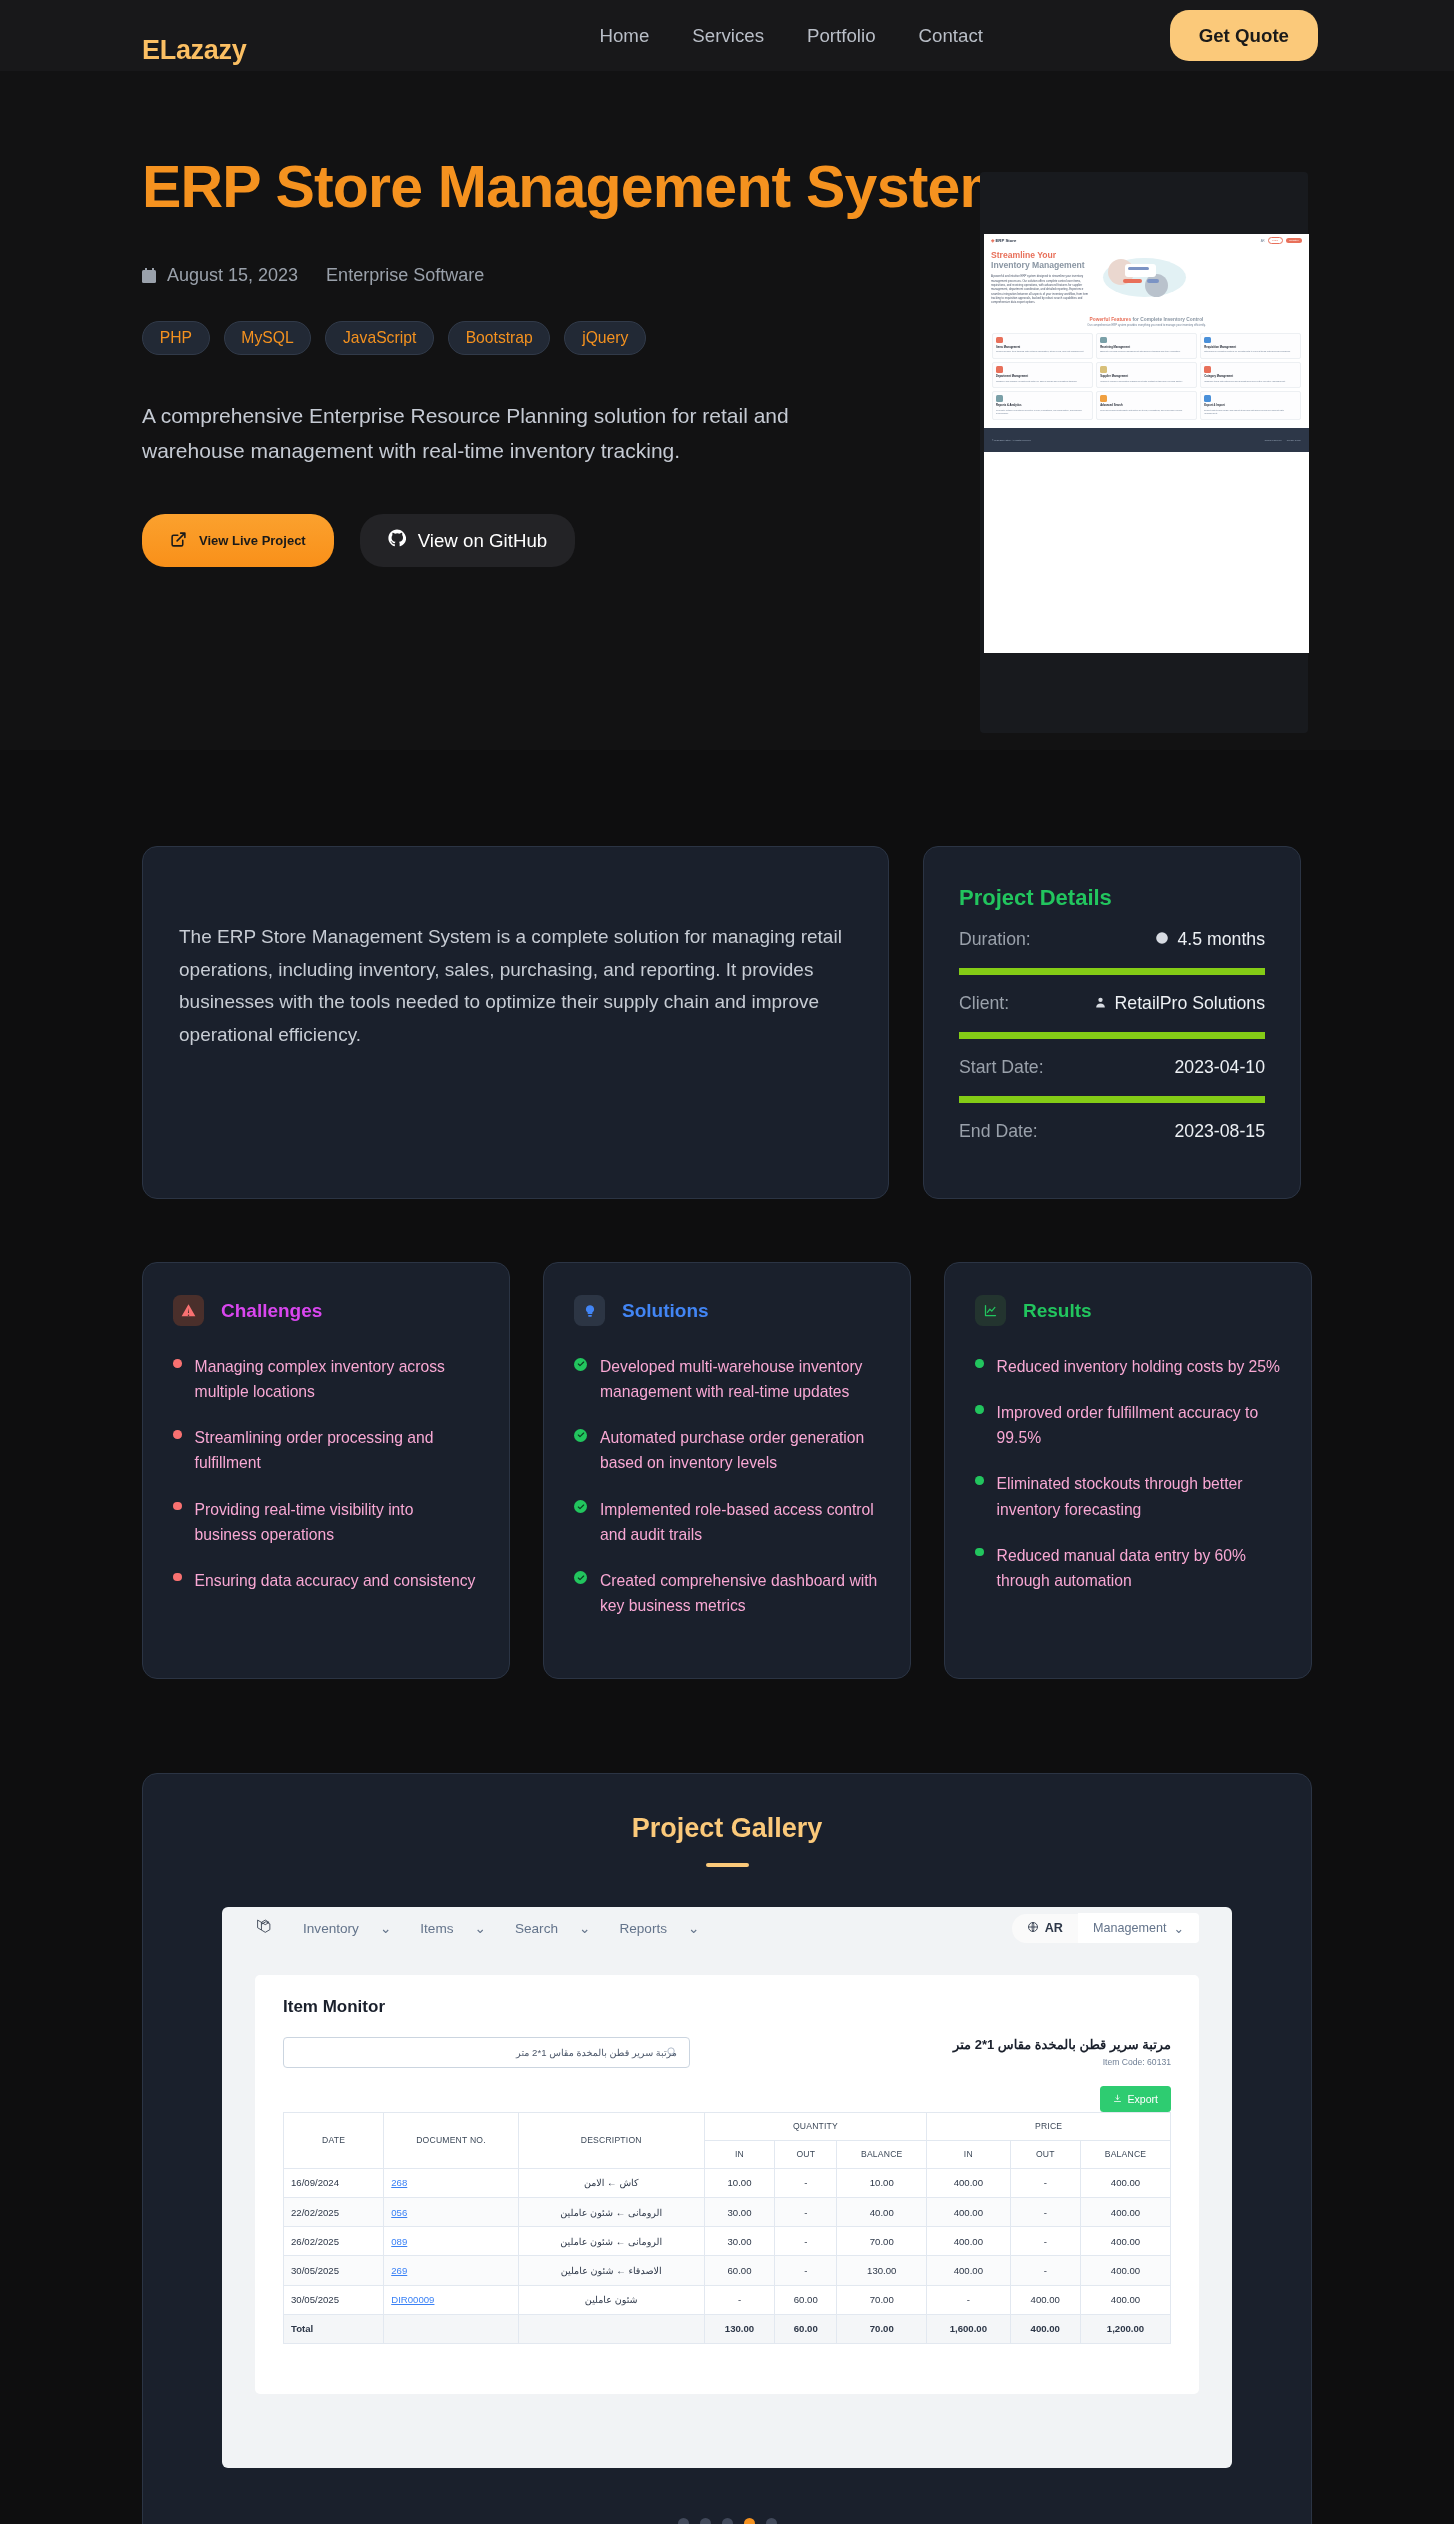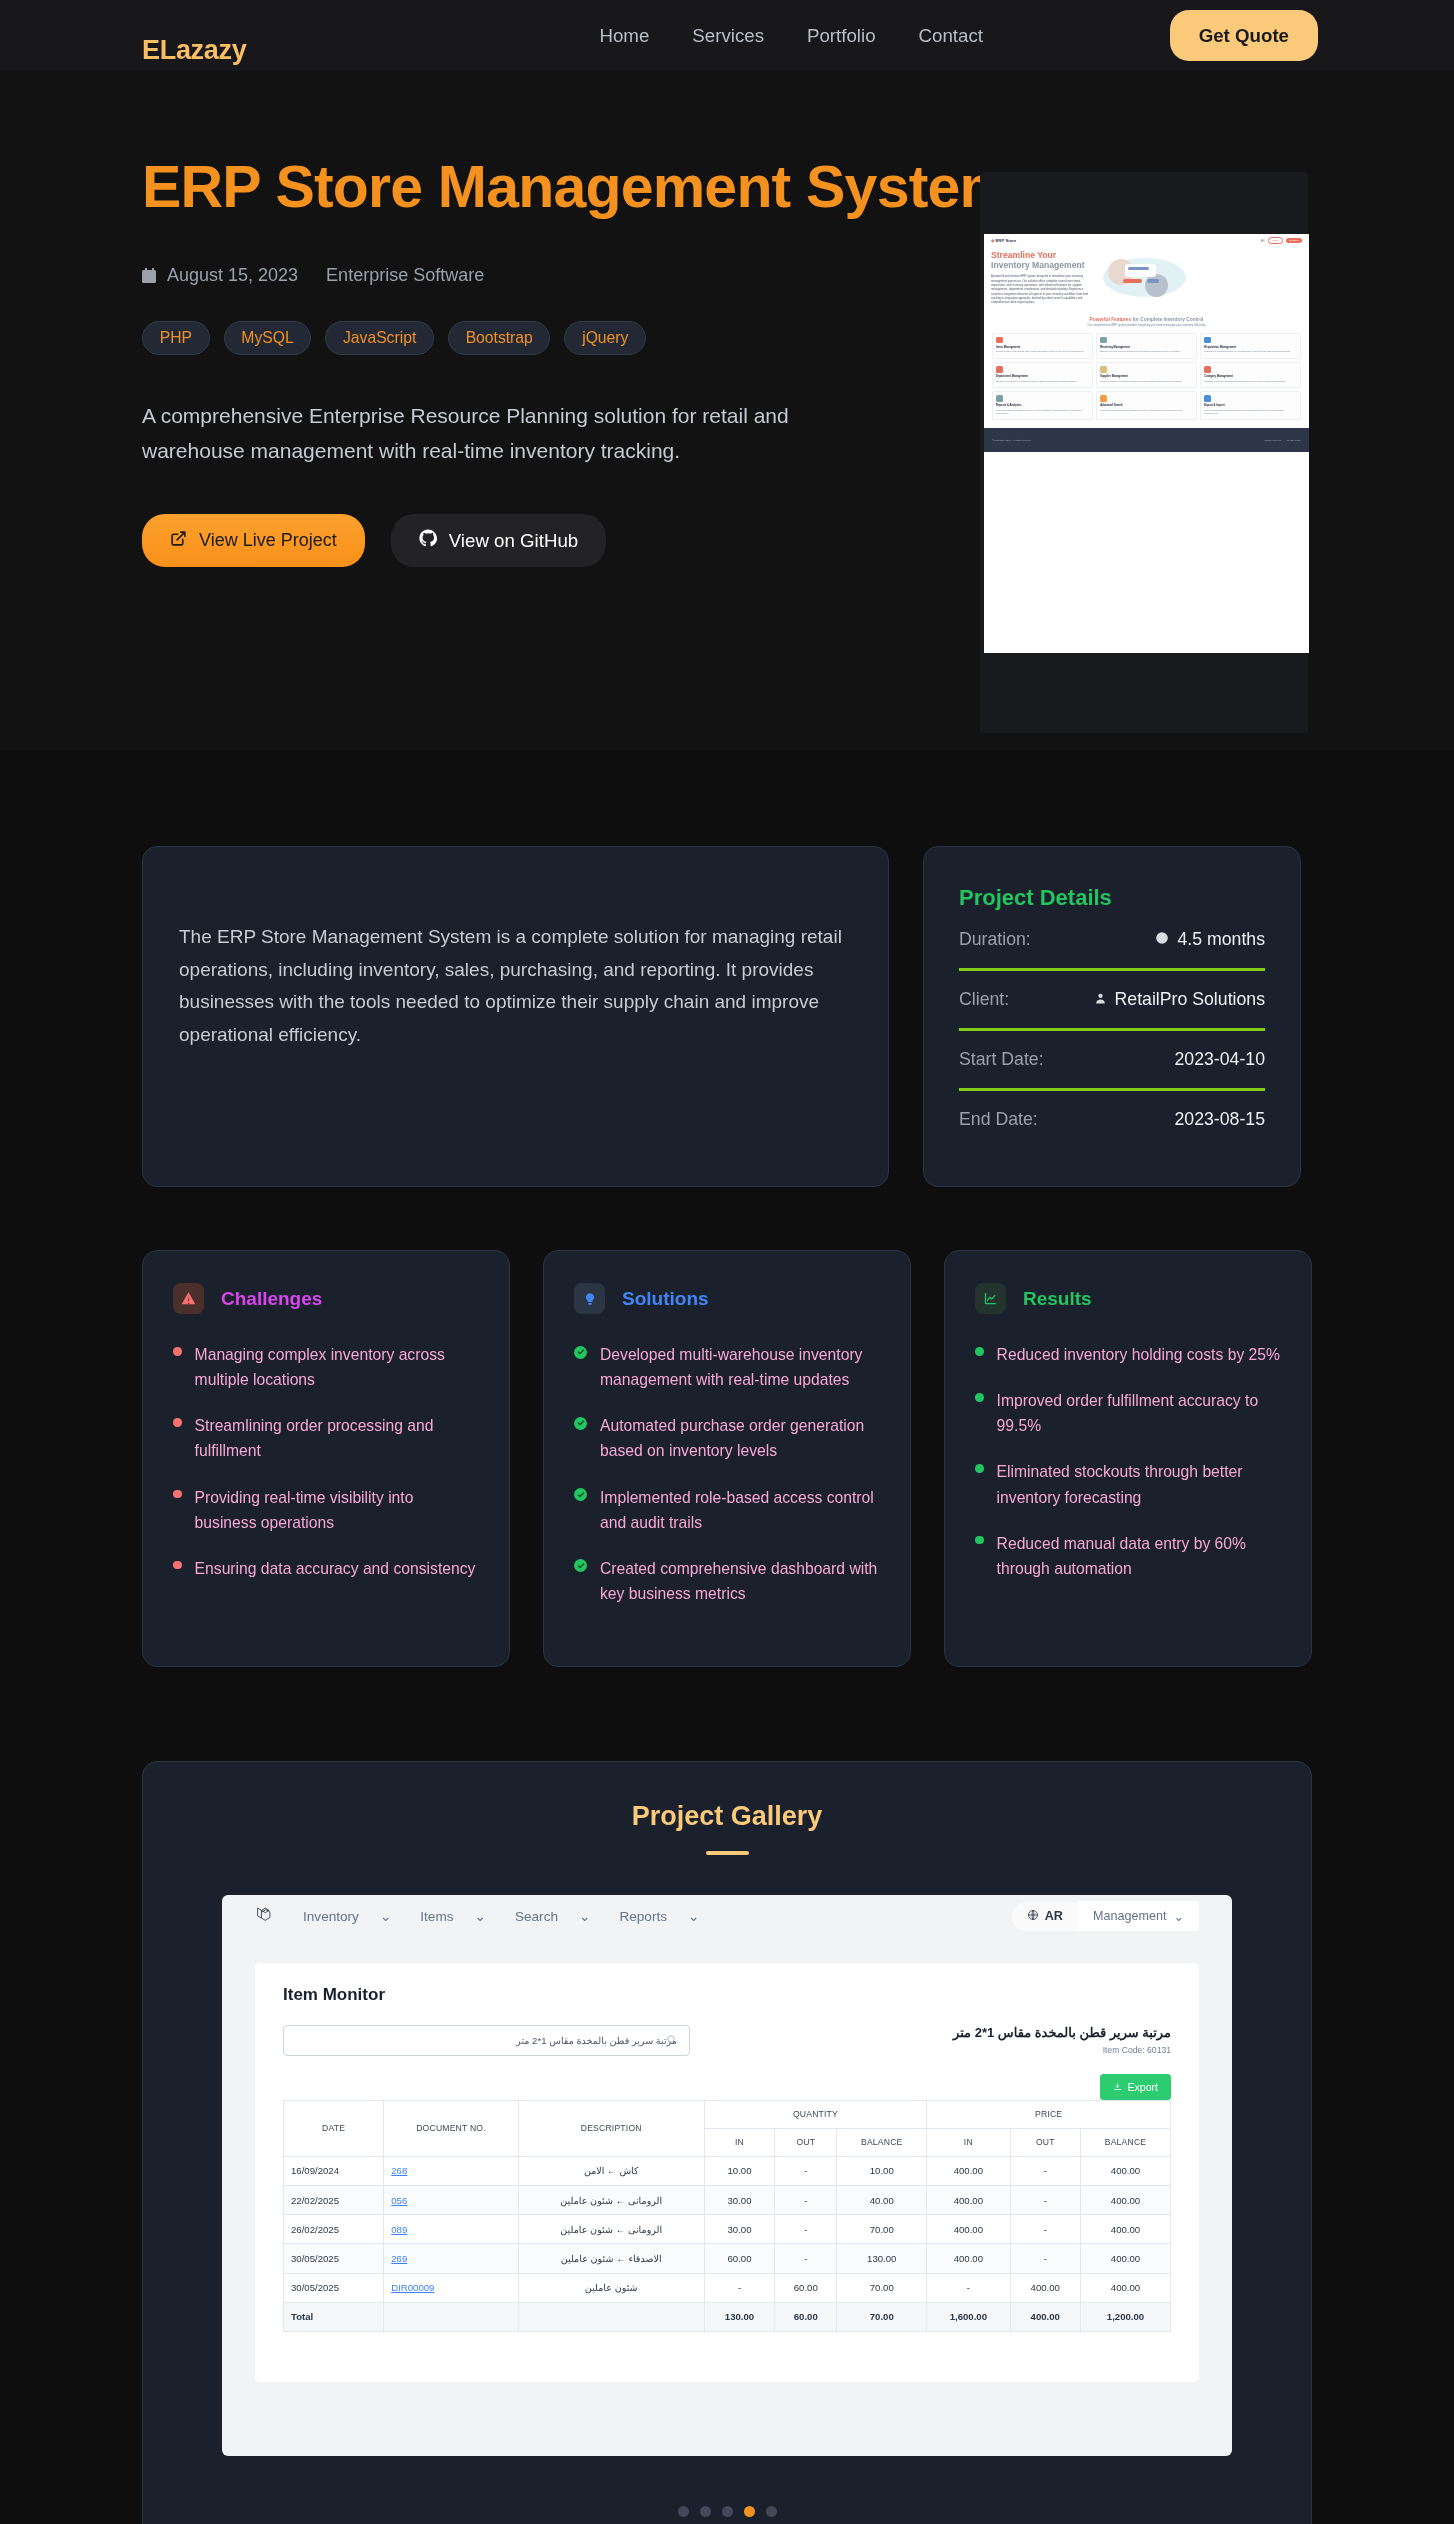--- a/index.html
+++ b/index.html
@@ -96,22 +96,22 @@
     margin-top: 44px;
     font-size: 21px;
     line-height: 1.65;
     color: #c5cad3;
     max-width: 717px;
   }
   .hero-btns { display: flex; gap: 26px; margin-top: 46px; }
   .btn-live {
     background: linear-gradient(180deg,#fba12e,#f99019);
     color: #1a1a1a;
-    font-size: 18px;
-    font-weight: 400;
+    font-size: 13px;
+    font-weight: 700;
     padding: 15px 28px;
     border-radius: 23px;
     display: flex; align-items: center; gap: 12px;
     border: none; cursor: pointer; font-family: inherit; text-align: center;
   }
   .btn-github {
     background: #232326;
     color: #fff;
     font-size: 18.7px;
     font-weight: 500;
@@ -185,21 +185,21 @@
   .ov-icon {
     width: 32px; height: 32px; border-radius: 8px;
     background: linear-gradient(160deg,#fbae3d,#f79a22);
     display:flex; align-items:center; justify-content:center;
   }
   .ov-title { font-size: 22px; font-weight: 700; color: #f5921f; }
   .ov-body { margin-top: 36px; font-size: 19px; line-height: 1.72; color: #c7ccd4; }
   .det-title { font-size: 22px; font-weight: 700; color: #22c55e; }
   .det-row {
     display:flex; align-items:center; justify-content:space-between;
-    padding: 18px 0; border-bottom: 3px solid #84cc16;
+    padding: 18px 0; border-bottom: 7px solid #84cc16;
     font-size: 17.7px;
   }
   .det-row:first-of-type { margin-top: 19px; }
   .det-row:last-child { border-bottom: none; }
   .det-k { color: #9aa1ab; }
   .det-v { color: #edf0f4; display:flex; align-items:center; gap:8px;}
 
   
   .triple { display: flex; gap: 33px; padding-top: 63px; }
   .tcard { width: 368px; padding: 32px 30px 39px 30px; }

